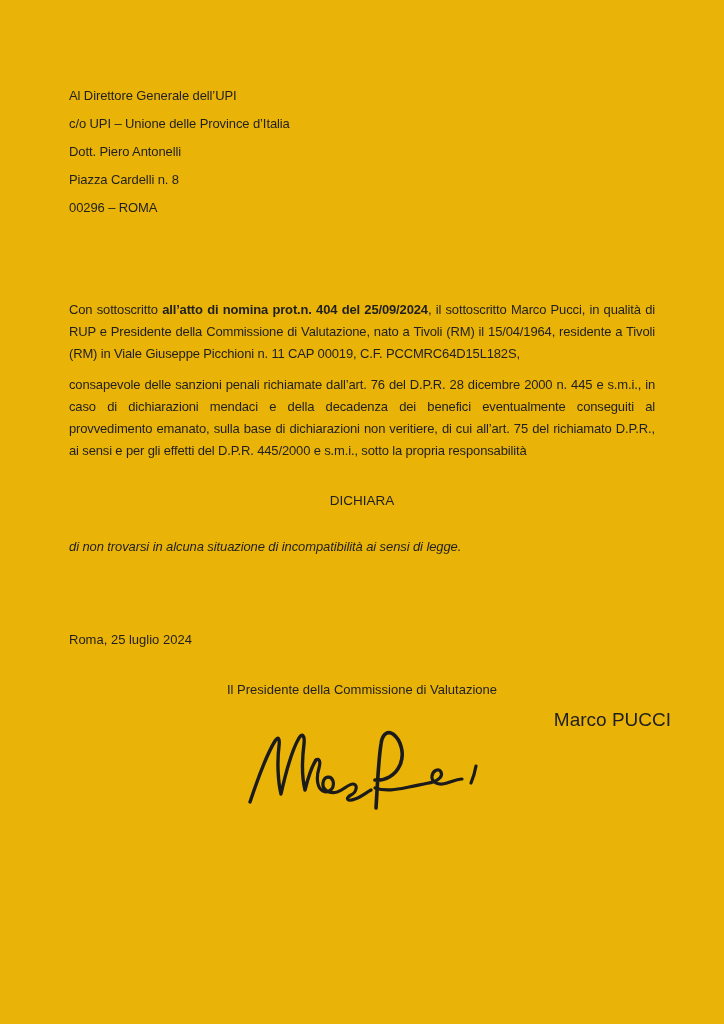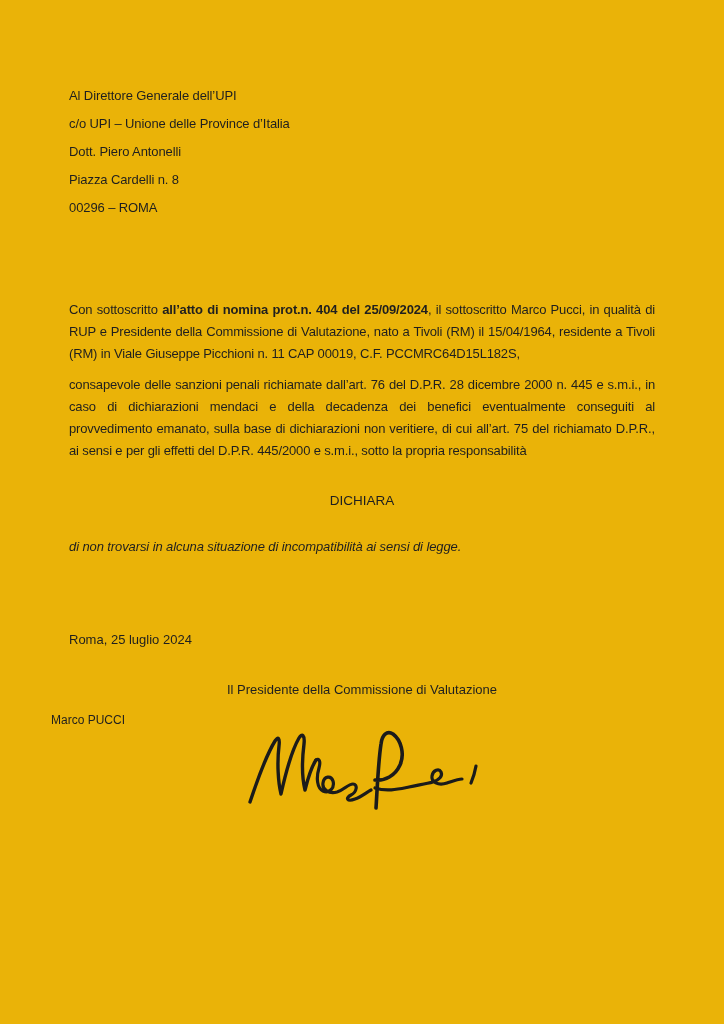--- a/index.html
+++ b/index.html
@@ -94,24 +94,24 @@
   .signer-role {
     top: 679px;
     left: 69px;
     width: 586px;
     text-align: center;
     font-size: 13px;
     line-height: 22px;
   }
   .signer-name {
     top: 709px;
-    left: 51px;
+    left: 85px;
     width: 586px;
-    text-align: left;
-    font-size: 12px;
+    text-align: right;
+    font-size: 19px;
     line-height: 22px;
   }
 
   .signature-wrap {
     top: 726px;
     left: 245px;
     width: 240px;
     height: 90px;
   }
   .signature-wrap svg { display: block; width: 240px; height: 90px; }

